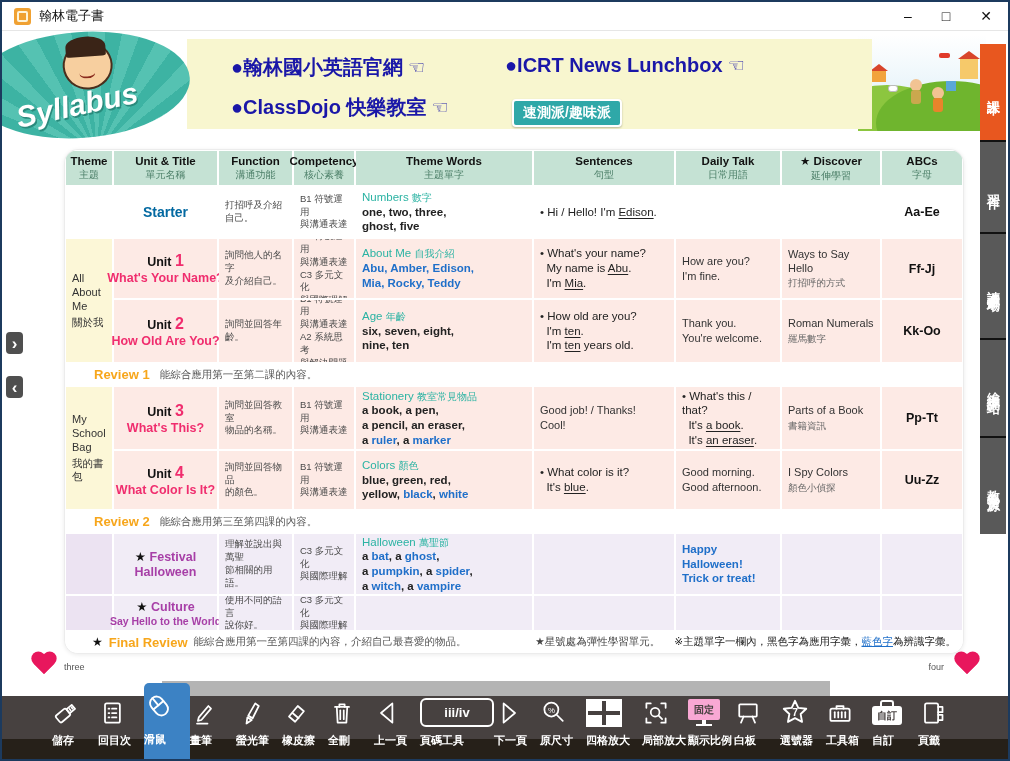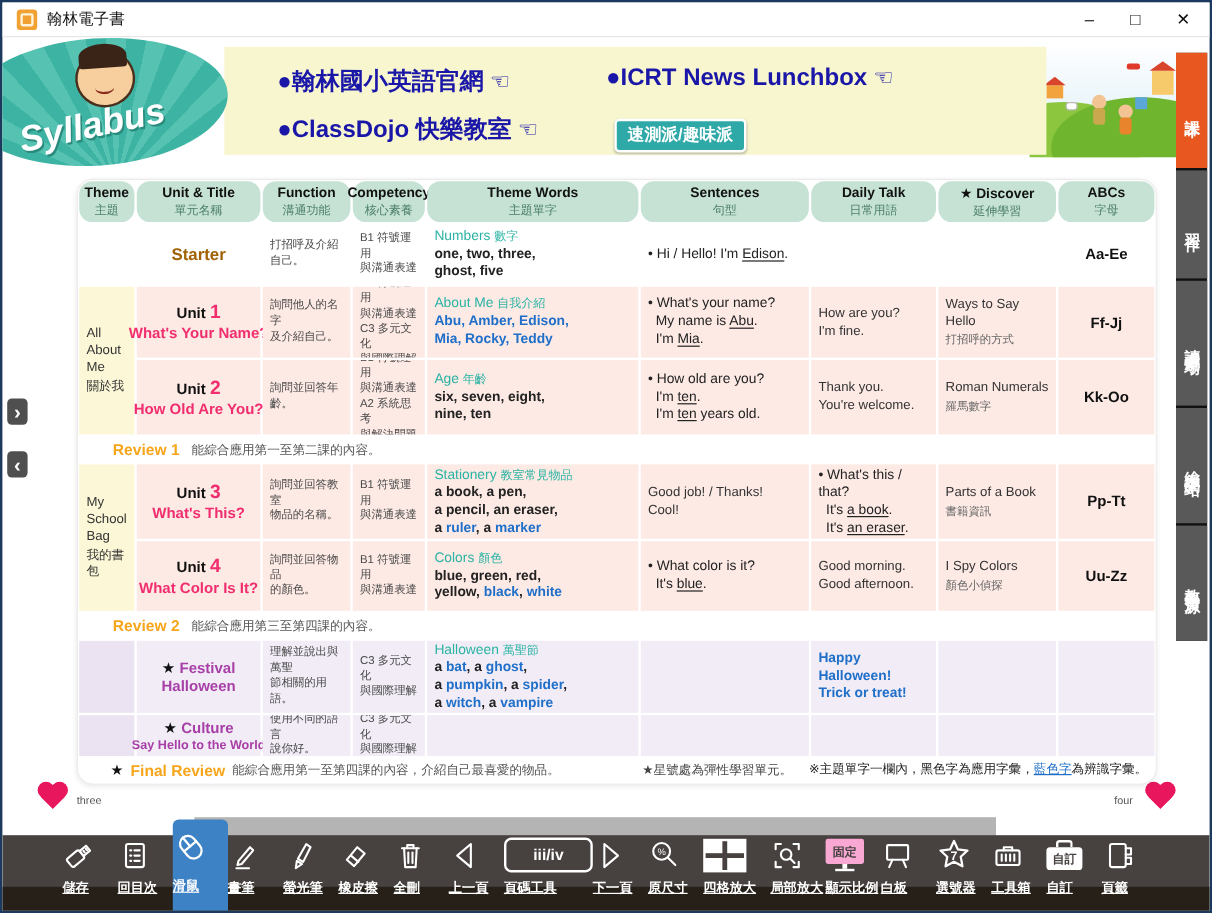--- a/index.html
+++ b/index.html
@@ -51,29 +51,29 @@
   .tab.active{background:#e8571f;}
 
   
   .nav-btn{position:absolute;left:4px;width:17px;height:22px;background:#4f4f4f;border-radius:4px;color:#fff;font-size:17px;font-weight:bold;display:flex;align-items:center;justify-content:center;cursor:pointer;z-index:20;line-height:1;}
 
   
   .card{position:absolute;left:62px;top:147px;width:898px;background:#fff;border:1px solid #ececec;border-radius:14px;box-shadow:0 1px 4px rgba(0,0,0,.08);padding:0;z-index:6;overflow:hidden;}
   .tbl{display:grid;grid-template-columns:46px 103px 73px 60px 176px 140px 104px 98px 80px;
        grid-template-rows:34px 50px 59px 62px 21px 62px 58px 21px 60px 34px 20px;gap:2px;background:#fff;padding:1px;}
   .cell{padding:3px 6px;overflow:hidden;display:flex;flex-direction:column;justify-content:center;}
-  .h{background:#c5e2d4;align-items:center;justify-content:center;text-align:center;overflow:visible;padding:2px 0;border-radius:11px;}
+  .h{background:#c5e2d4;align-items:center;justify-content:center;text-align:center;overflow:visible;padding:2px 0;}
   .h .en{font-size:11.5px;font-weight:bold;color:#111;white-space:nowrap;}
   .h .zh{font-size:10px;color:#4c7f68;margin-top:1px;white-space:nowrap;}
   .cw{background:#ffffff;} .cp{background:#fdeae5;} .cy{background:#fcf7d7;} .cv{background:#f1ecf6;} .cvt{background:#ece3f2;}
   .theme-cell{font-size:11px;color:#333;line-height:1.25;justify-content:center;}
   .theme-en{white-space:pre-line;}
   .theme-zh{margin-top:2px;font-size:10.5px;}
   .unit-cell{align-items:center;text-align:center;overflow:visible;}
-  .starter-title{color:#a16207;font-weight:bold;font-size:14px;}
+  .starter-title{color:#0369a1;font-weight:bold;font-size:14px;}
   .unit-line{font-weight:bold;color:#111;font-size:12.5px;white-space:nowrap;}
   .unit-num{color:#f02d6e;font-size:16px;}
   .unit-title{color:#f02d6e;font-weight:bold;font-size:12.5px;white-space:nowrap;margin-top:1px;}
   .star{color:#111;font-weight:bold;}
   .fv{color:#a73fa7;}
   .unit-sub-small{font-size:10.5px;}
   .small-zh{font-size:9.5px;color:#4a4a4a;line-height:1.35;white-space:pre-line;}
   .runs{font-size:11.5px;color:#222;line-height:1.28;}
   .runs div{white-space:pre-wrap;}
   .r-tw{color:#2bb3a3;font-size:11.5px;}
@@ -104,21 +104,21 @@
   .pg-word{position:absolute;font-size:9px;color:#555;}
 
   
   .hscroll{position:absolute;left:160px;top:679px;width:668px;height:17px;background:#b4b4b4;z-index:6;}
 
   
   .toolbar{position:absolute;left:0;right:0;bottom:0;height:63px;background:#474140;display:flex;align-items:flex-end;padding-left:50px;z-index:25;}
   .label-strip{position:absolute;left:0;bottom:0;height:20px;width:100%;background:#262019;}
   .tool{position:relative;z-index:1;width:46px;height:63px;display:flex;flex-direction:column;align-items:flex-start;color:#fff;cursor:pointer;}
   .tool .ic{height:43px;display:flex;align-items:center;justify-content:center;}
-  .tool .lbl{height:37px;line-height:20px;font-size:11px;font-weight:bold;white-space:nowrap;text-decoration:underline;}
+  .tool .lbl{height:37px;line-height:20px;font-size:11px;font-weight:bold;white-space:nowrap;}
   .tool.active{background:#3c82c4;height:76px;border-radius:5px 5px 0 0;}
   .tool.active .ic{height:56px;}
   .tool.wide{width:74px;} .tool.w56{width:56px;}
   .tool svg{stroke:#fff;stroke-width:2;fill:none;stroke-linecap:round;stroke-linejoin:round;}
   .pagebox{min-width:62px;height:25px;border:2px solid #fff;border-radius:6px;display:flex;align-items:center;justify-content:center;font-size:13px;font-weight:bold;padding:0 4px;}
   .quad{width:36px;height:28px;background:#fff;position:relative;}
   .quad::before{content:"";position:absolute;left:50%;top:2px;bottom:2px;width:4px;background:#474140;transform:translateX(-50%);}
   .quad::after{content:"";position:absolute;top:50%;left:2px;right:2px;height:4px;background:#474140;transform:translateY(-50%);}
   .monitor{width:32px;height:21px;background:#f9a8d4;border-radius:2px;color:#474140;font-size:10px;font-weight:bold;display:flex;align-items:center;justify-content:center;}
   .monwrap{display:flex;flex-direction:column;align-items:center;}

